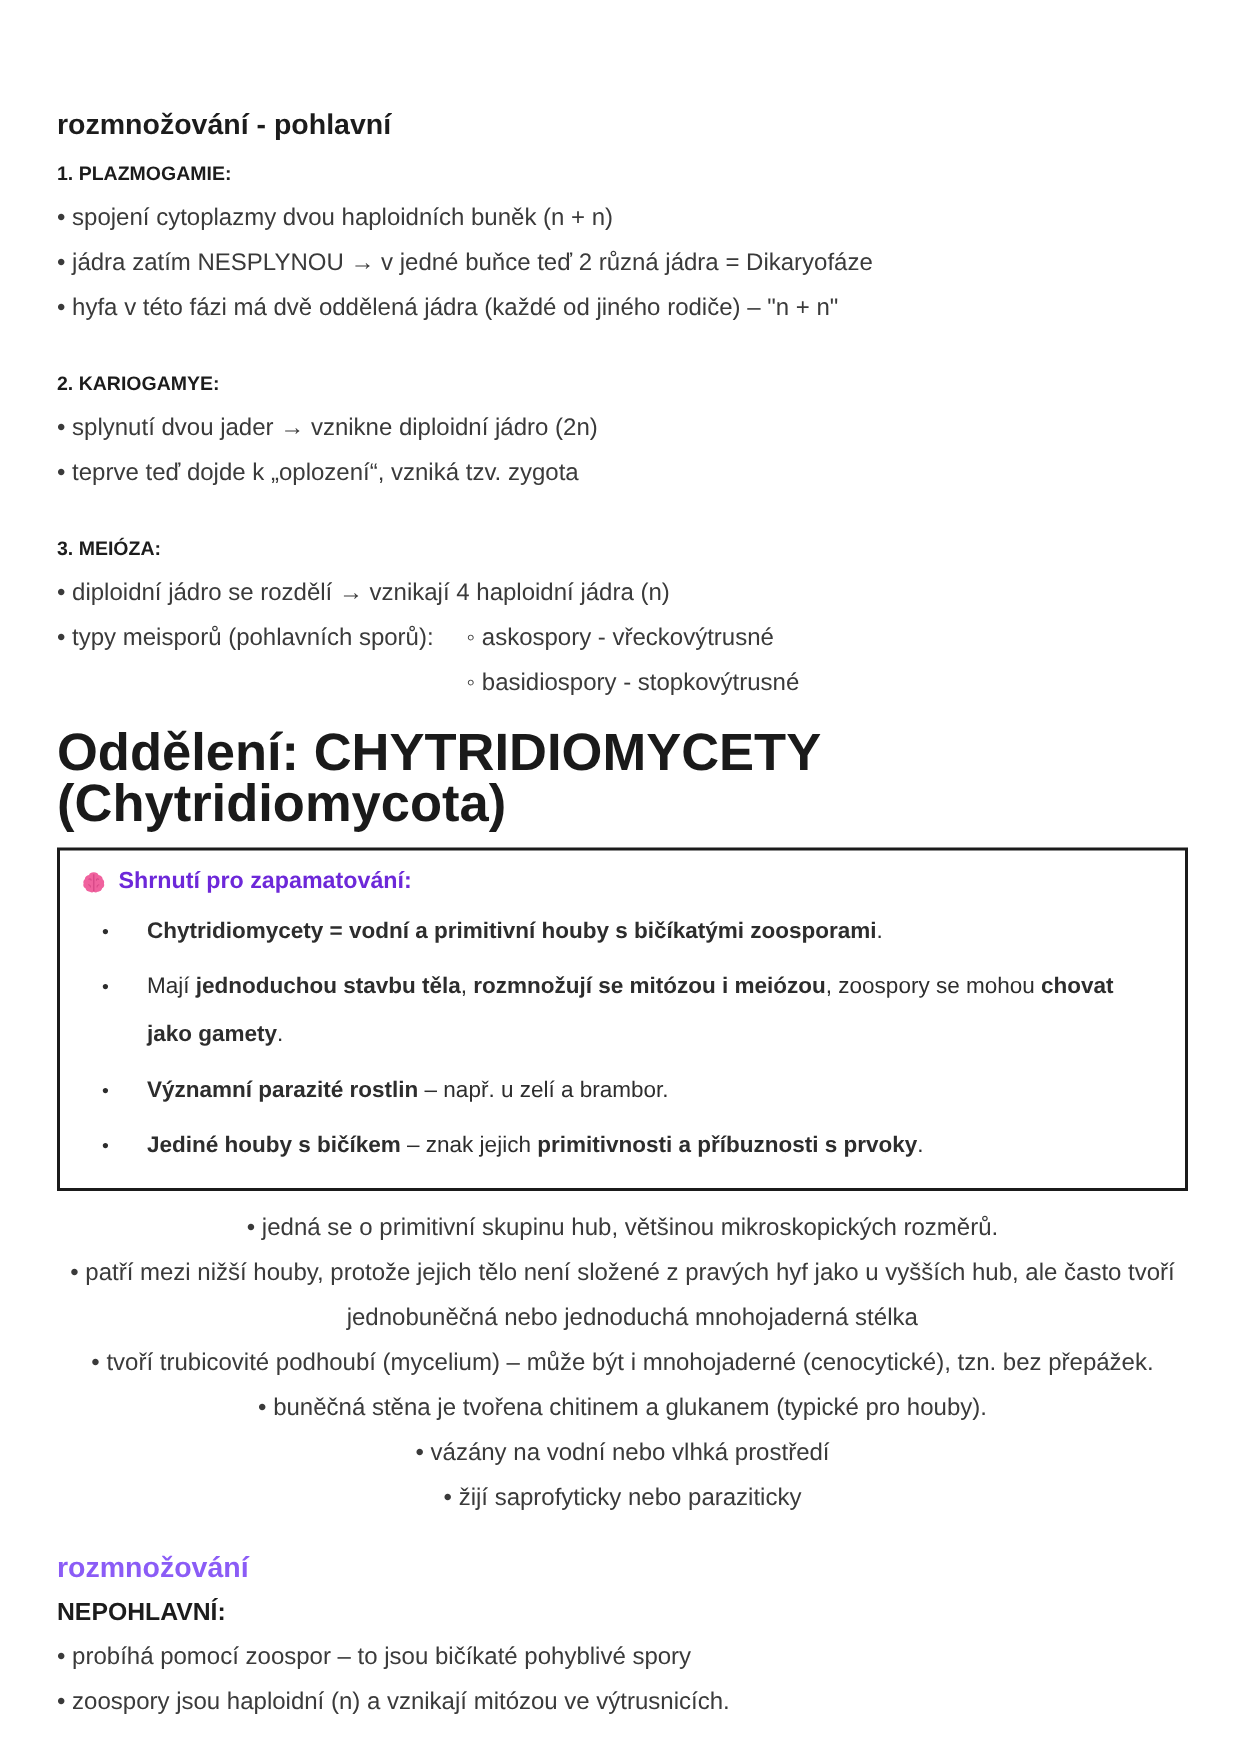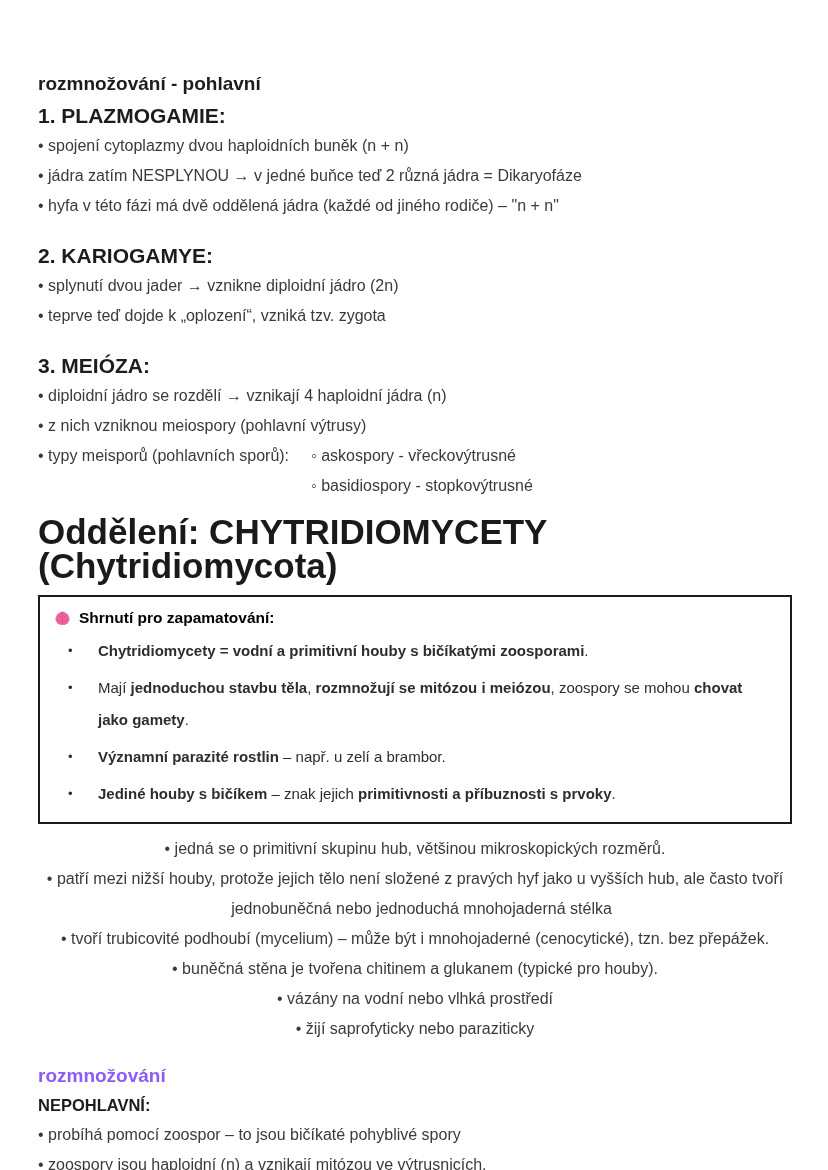--- a/index.html
+++ b/index.html
@@ -11,21 +11,21 @@
     color: #3a3a3a;
     overflow: hidden;
   }
   .page { padding: 72px 36px 0 38px; }
 
   .h-section {
     font-size: 19px; font-weight: bold; color: #1c1c1c;
     line-height: 24px; margin: 0 0 9px 0;
   }
   .h-step {
-    font-size: 21px; font-weight: bold; color: #1c1c1c;
+    font-size: 13px; font-weight: bold; color: #1c1c1c;
     line-height: 22px; margin: 0 0 4px 0;
   }
   .bullet-row {
     font-size: 16px; line-height: 30px; color: #3a3a3a;
     padding-left: 13px; text-indent: -13px;
   }
   .bullet-row .bm { display: inline; }
   .step-block { margin-bottom: 24px; }
   .step-block.last { margin-bottom: 12px; }
 
@@ -41,21 +41,21 @@
     line-height: 34px; margin: 14px 0 12px 0;
   }
 
   .summary-box {
     border: 2px solid #1b1b1b;
     padding: 10px 14px 12px 14px;
     margin-bottom: 10px;
   }
   .summary-title {
     display: flex; align-items: center; gap: 8px;
-    font-size: 15.5px; font-weight: bold; color: #000000;
+    font-size: 15.5px; font-weight: bold; color: #6d28d9;
     line-height: 22px;
   }
   .summary-items { margin-top: 6px; }
   .box-item {
     position: relative;
     padding-left: 44px;
     font-size: 15px; line-height: 32px; color: #2d2d2d;
     margin-top: 5px;
   }
   .box-item .box-bm {
@@ -93,21 +93,20 @@
 
   <div class="step-block">
     <h3 class="h-step">2. KARIOGAMYE:</h3>
     <div class="bullet-row"><span class="bm">•</span> <span>splynutí dvou jader → vznikne diploidní jádro (2n)</span></div>
     <div class="bullet-row"><span class="bm">•</span> <span>teprve teď dojde k „oplození“, vzniká tzv. zygota</span></div>
   </div>
 
   <div class="step-block last">
     <h3 class="h-step">3. MEIÓZA:</h3>
     <div class="bullet-row"><span class="bm">•</span> <span>diploidní jádro se rozdělí → vznikají 4 haploidní jádra (n)</span></div>
-    <div class="bullet-row"><span class="bm">•</span> <span>z nich vzniknou meiospory (pohlavní výtrusy)</span></div>
     <div class="bullet-row"><span class="bm">•</span> <span>typy meisporů (pohlavních sporů):</span><span class="spore-col"><span class="spore-line"><span>◦</span> <span>askospory - vřeckovýtrusné</span></span><span class="spore-line second"><span>◦</span> <span>basidiospory - stopkovýtrusné</span></span></span></div>
   </div>
 
   <h1 class="h-division">Oddělení: CHYTRIDIOMYCETY (Chytridiomycota)</h1>
 
   <div class="summary-box">
     <div class="summary-title">
       <svg class="brain-icon-svg" viewBox="0 0 20 20" xmlns="http://www.w3.org/2000/svg" aria-hidden="true">
         <path d="M10 1.8c-2 0-3.3.9-3.7 2.1C4.4 4.2 2.9 5.5 3 7.3c-1 .8-1.5 2.1-1 3.3-.6 1.5 0 3 1.5 3.8.3 1.6 1.8 2.8 3.5 2.6.8.8 2.3.9 3 .1.8.8 2.3.7 3.1-.1 1.7.2 3.2-1 3.5-2.6 1.4-.8 2-2.3 1.4-3.8.5-1.2 0-2.5-1-3.3.1-1.8-1.4-3.1-3.3-3.4-.4-1.2-1.7-2.1-3.7-2.1z" fill="#f0629e"></path>
         <path d="M10 3.4v13.2" stroke="#d84a88" stroke-width="1.1" fill="none"></path>

